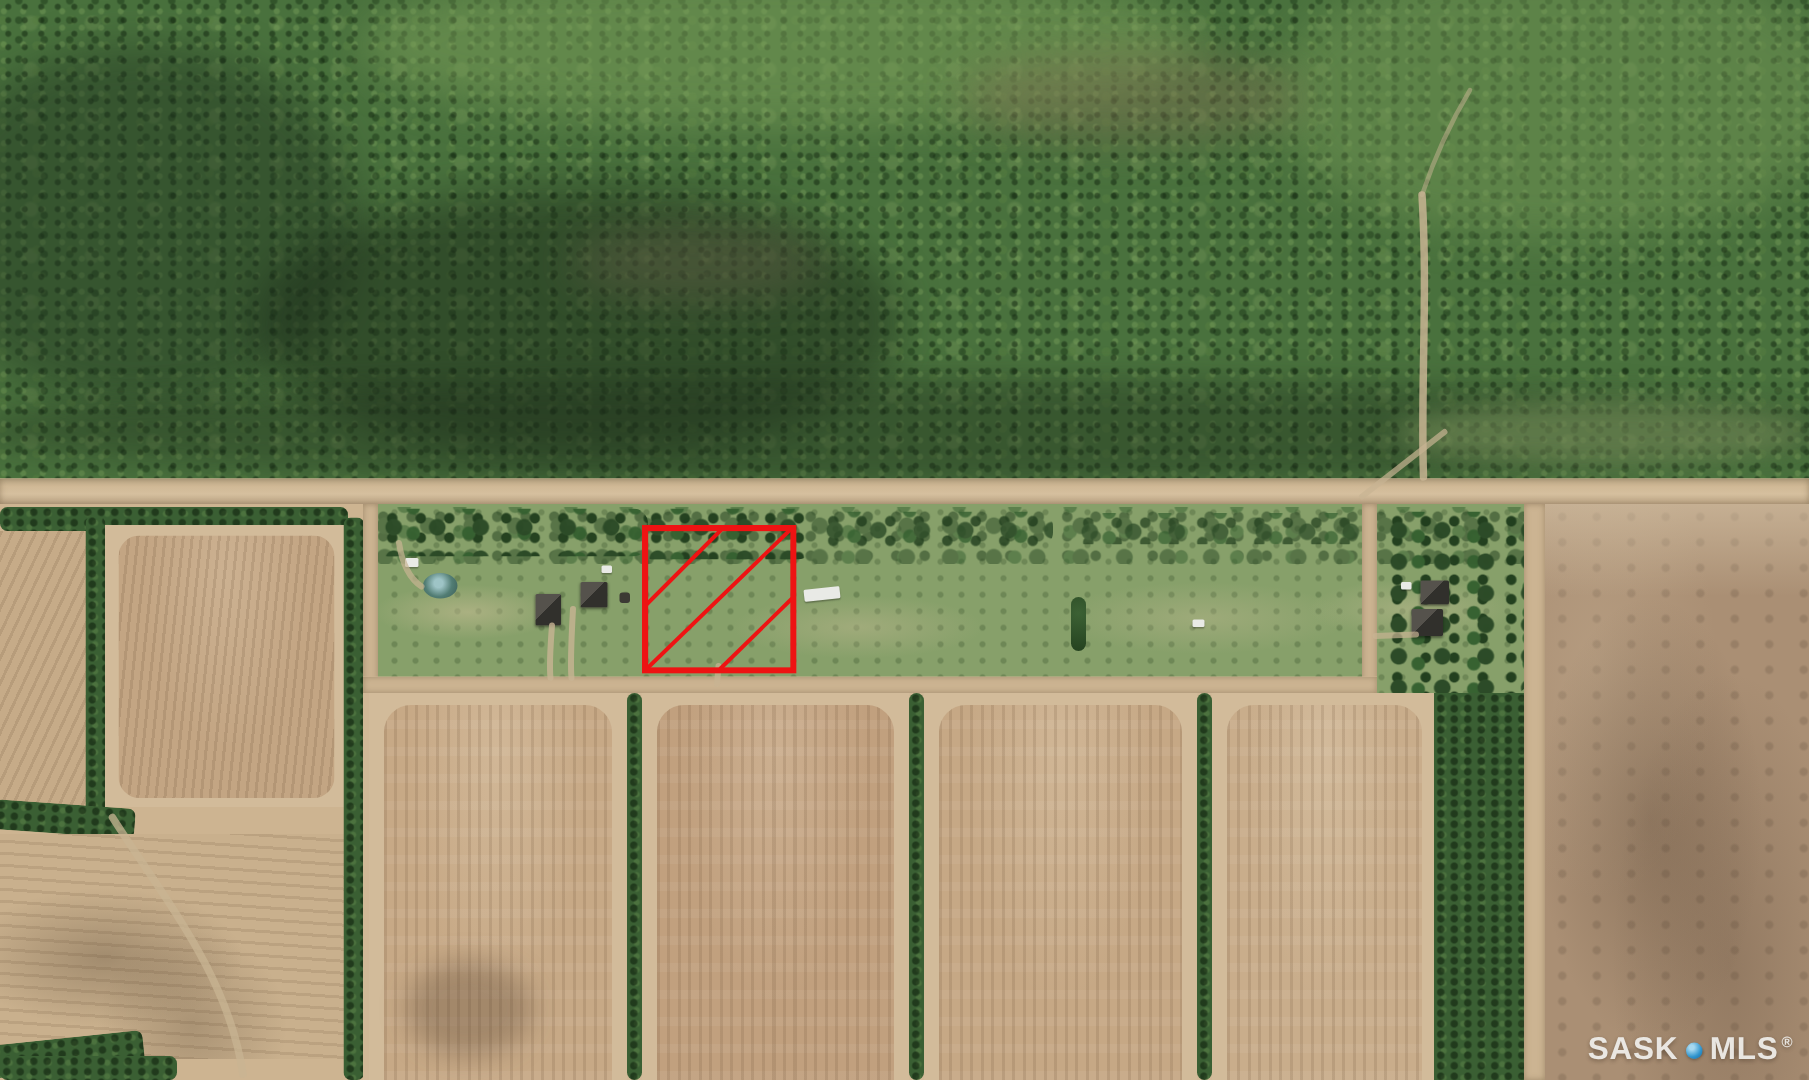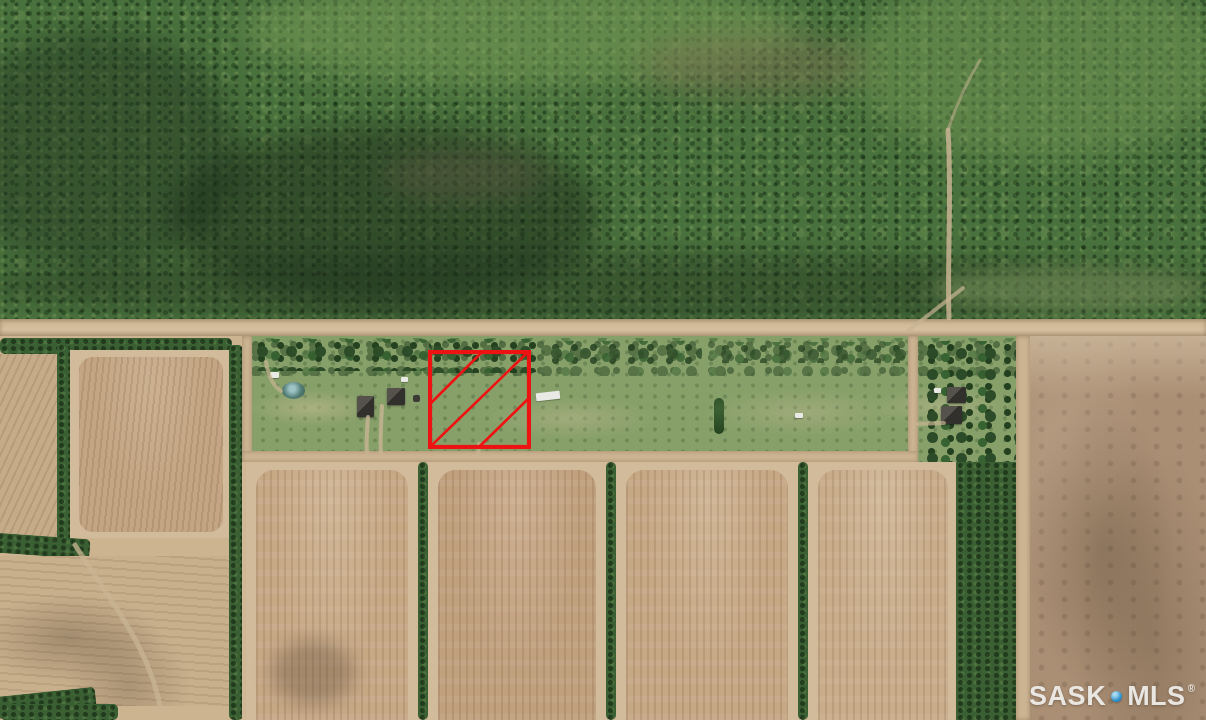--- a/index.html
+++ b/index.html
@@ -146,21 +146,21 @@
   
   .paths-svg{left:0;top:0;width:1206px;height:720px;z-index:4;pointer-events:none;}
 
   
   .parcel{left:428px;top:350px;width:103px;height:99px;z-index:8;}
   .parcel svg{display:block;width:100%;height:100%;}
 
   
   .watermark{right:11px;bottom:8px;z-index:10;display:flex;align-items:center;gap:5px;
     text-shadow:0 1px 3px rgba(60,45,30,.45);}
-  .wm-text{font-weight:bold;font-size:27px;letter-spacing:.5px;color:var(--watermark-text);opacity:.92;}
+  .wm-text{font-weight:bold;font-size:21px;letter-spacing:.5px;color:var(--watermark-text);opacity:.92;}
   .wm-dot{width:11px;height:11px;border-radius:50%;
     background:radial-gradient(circle at 35% 30%, #a6d8f0 0 15%, var(--watermark-dot) 60%, #16649e 100%);
     box-shadow:0 1px 2px rgba(40,30,20,.35);}
   .wm-reg{font-weight:bold;font-size:10px;color:var(--watermark-text);opacity:.9;margin-left:-3px;align-self:flex-start;padding-top:2px;}
 </style>
 </head>
 <body>
 
 <div class="scene">
 

